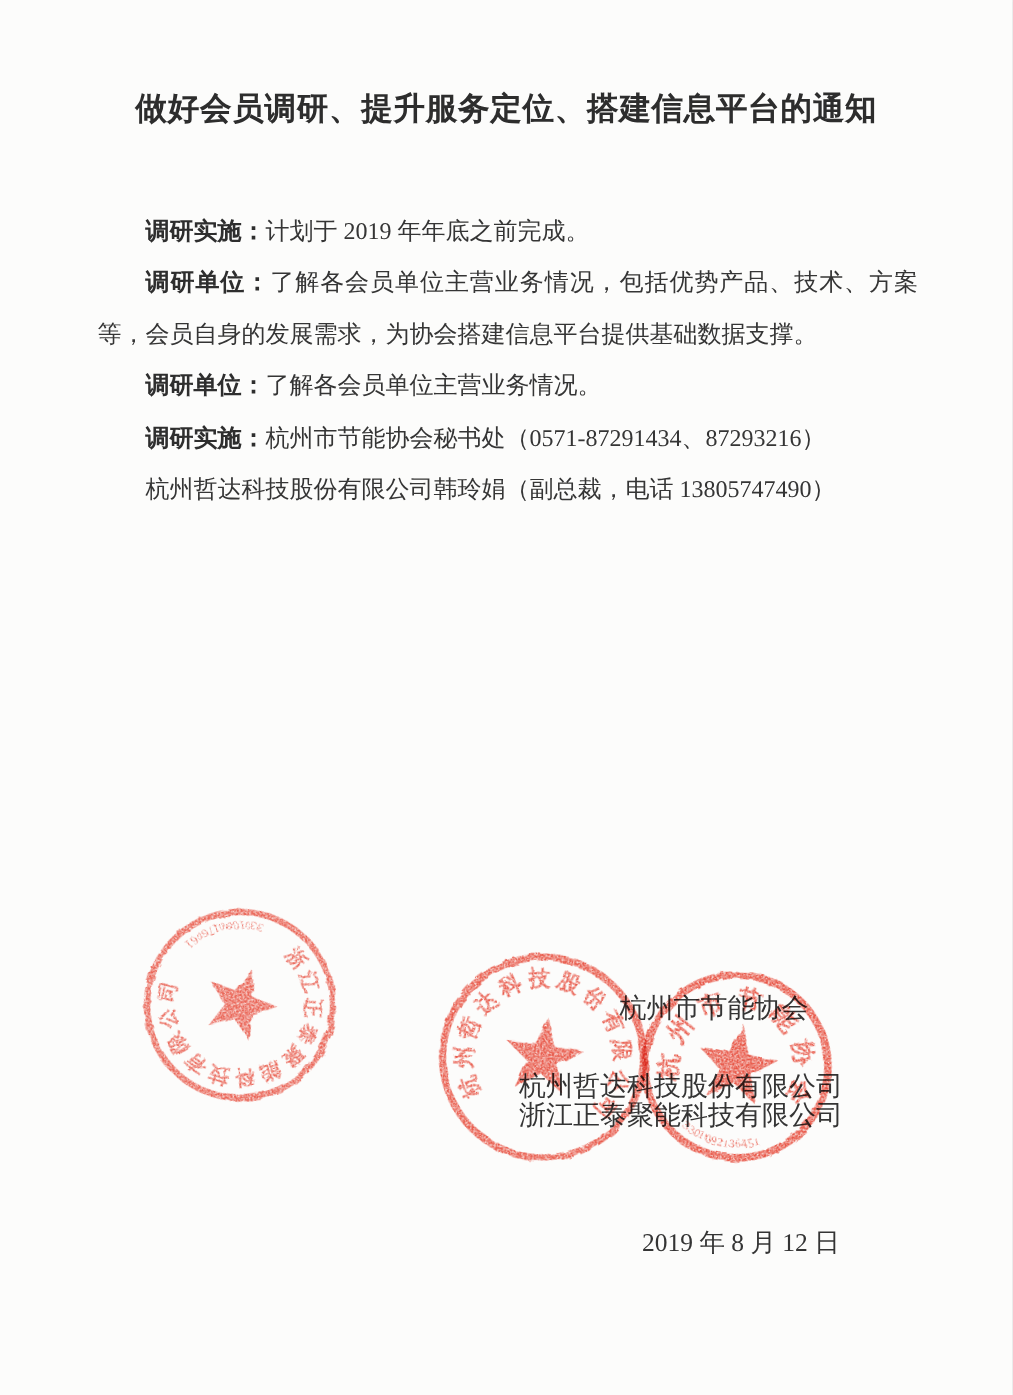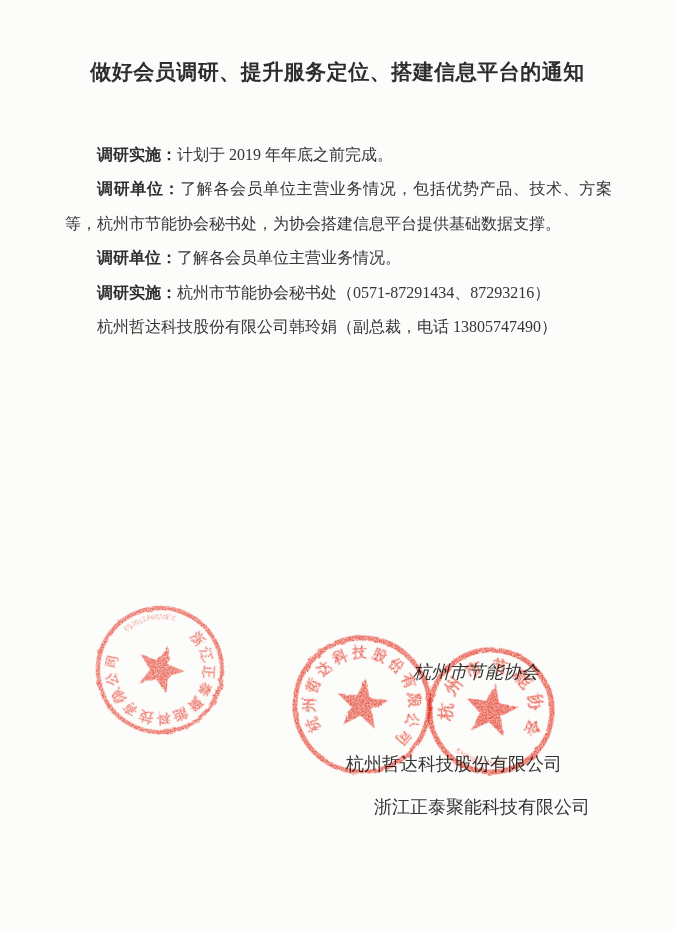--- a/index.html
+++ b/index.html
@@ -16,45 +16,46 @@
   .body-text{
     position:absolute;left:65px;top:138px;width:547px;
     font-size:16px;line-height:34.4px;text-align:justify;color:#353535;
   }
   .para{text-indent:32px;margin:0;}
   .label{
     font-family:"Liberation Sans","DejaVu Sans",sans-serif;
     font-weight:700;color:#2e2e2e;
   }
   .sig{position:absolute;font-size:18px;color:#343434;white-space:nowrap;}
-  .sig-1{left:413px;top:660px;font-style:italic;}
-  .sig-2{left:346px;top:752px;text-align:center;}
-  .sig-3{left:346px;top:795px;margin-left:28px;}
+  .sig-1{left:413px;top:660px;}
+  .sig-2{left:346px;top:712px;text-align:center;}
+  .sig-3{left:346px;top:731px;}
   .doc-date{position:absolute;left:428px;top:817px;font-size:17px;color:#343434;white-space:nowrap;}
   .stamp{position:absolute;mix-blend-mode:multiply;pointer-events:none;}
   .stamp text{font-family:"Liberation Serif","DejaVu Serif",serif;}
 </style>
 </head>
 <body>
 
 <div class="page">
 
   <div class="title">做好会员调研、提升服务定位、搭建信息平台的通知</div>
 
   <div class="body-text">
     <p class="para"><span class="label">调研实施：</span><span>计划于 2019 年年底之前完成。</span></p>
-    <p class="para"><span class="label">调研单位：</span><span>了解各会员单位主营业务情况，包括优势产品、技术、方案等，杭州市节能协会秘书处，为协会搭建信息平台提供基础数据支撑。</span></p>
+    <p class="para"><span class="label">调研单位：</span><span>了解各会员单位主营业务情况，包括优势产品、技术、方案等，会员自身的发展需求，为协会搭建信息平台提供基础数据支撑。</span></p>
     <p class="para"><span class="label">调研单位：</span><span>了解各会员单位主营业务情况。</span></p>
     <p class="para"><span class="label">调研实施：</span><span>杭州市节能协会秘书处（0571-87291434、87293216）</span></p>
     <p class="para">杭州哲达科技股份有限公司韩玲娟（副总裁，电话 13805747490）</p>
   </div>
 
   <div class="sig sig-1">杭州市节能协会</div>
   <div class="sig sig-2">杭州哲达科技股份有限公司</div>
   <div class="sig sig-3">浙江正泰聚能科技有限公司</div>
+  <div class="doc-date">2019 年 8 月 12 日</div>
 
   <svg id="stamp0" class="stamp" style="left:75px;top:585px;" width="170" height="170" viewBox="0 0 170 170">
   <defs>
     <filter id="rough0" x="-20%" y="-20%" width="140%" height="140%">
       <feTurbulence type="fractalNoise" baseFrequency="0.12" numOctaves="2" seed="7" result="t"></feTurbulence>
       <feDisplacementMap in="SourceGraphic" in2="t" scale="3" result="d"></feDisplacementMap>
       <feTurbulence type="fractalNoise" baseFrequency="0.8" numOctaves="2" seed="3" result="n"></feTurbulence>
       <feColorMatrix in="n" type="matrix" values="0 0 0 0 1 0 0 0 0 1 0 0 0 0 1 0 0 0 1.8 -0.18" result="na"></feColorMatrix>
       <feComposite in="d" in2="na" operator="in"></feComposite>
     </filter>

